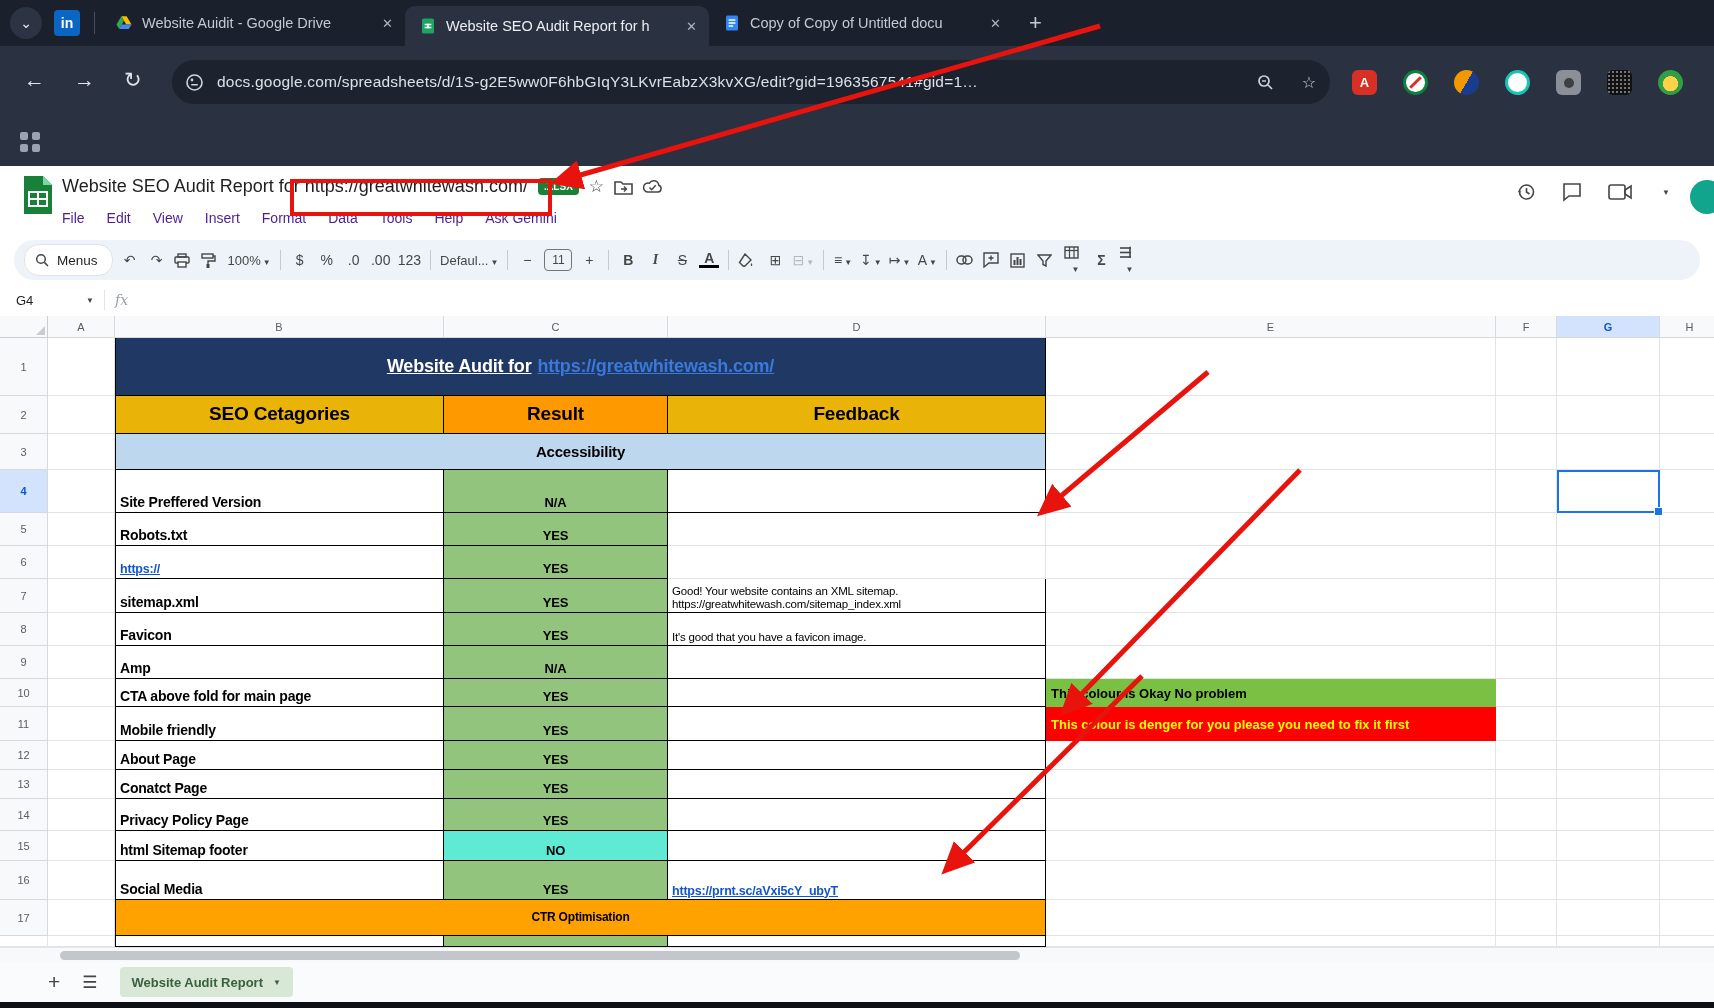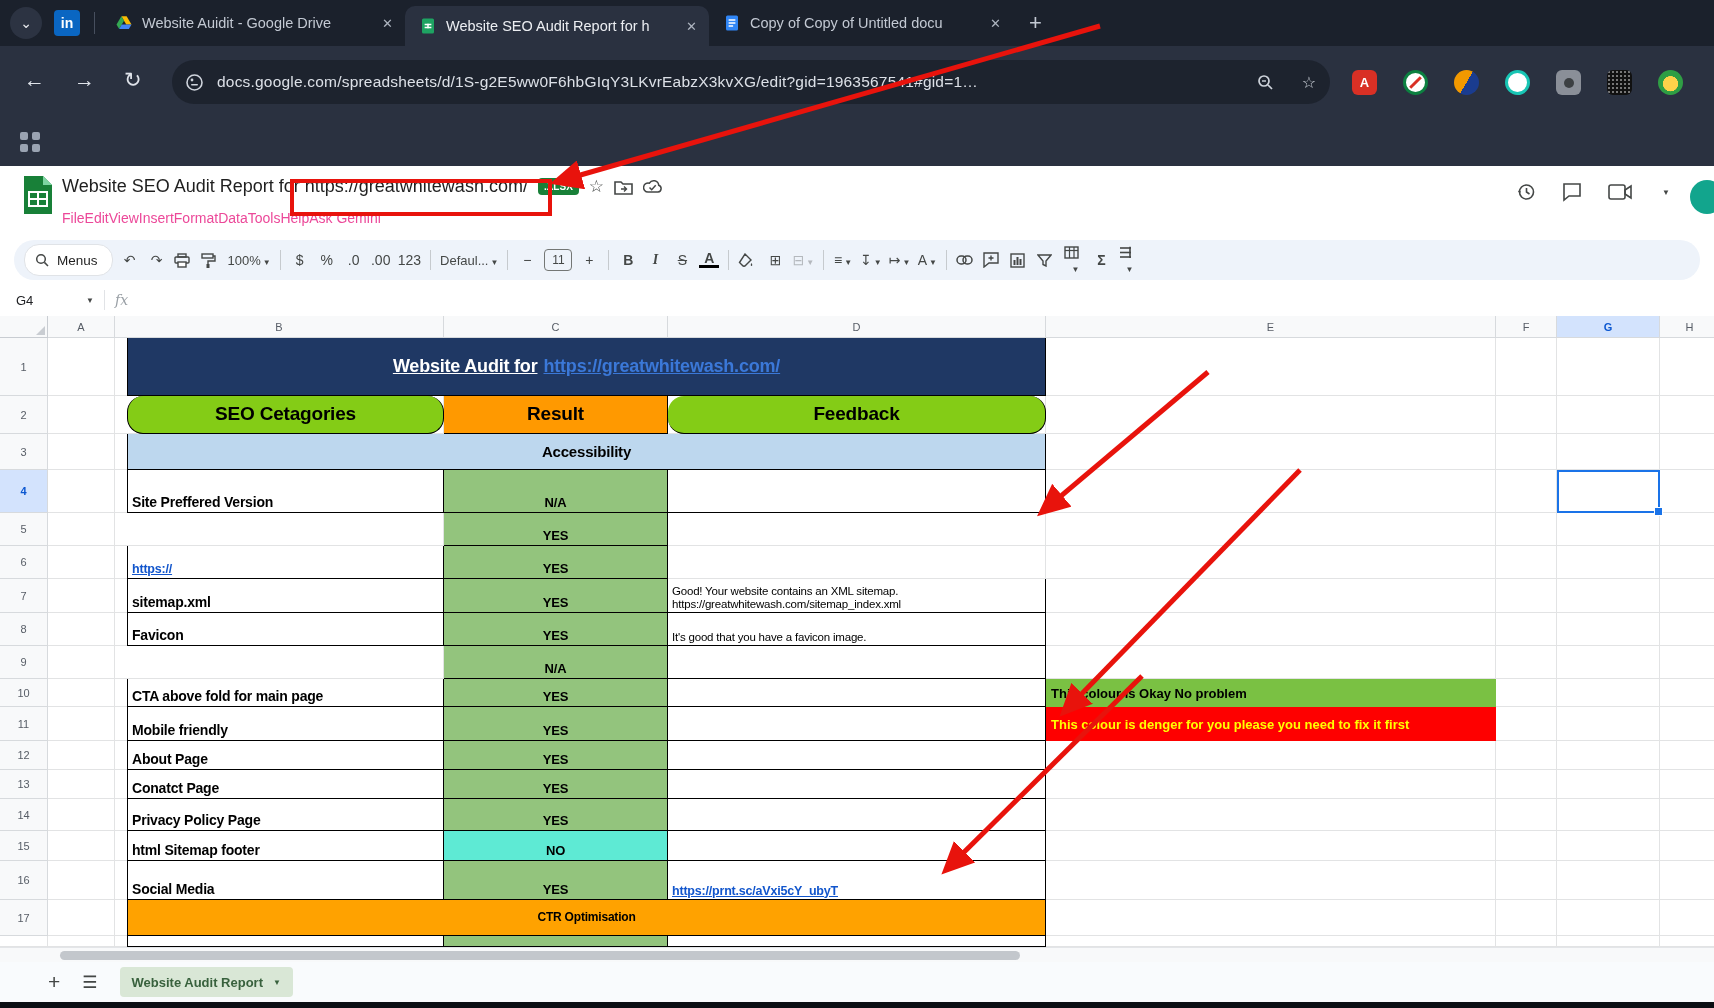--- a/index.html
+++ b/index.html
@@ -38,21 +38,21 @@
             grid-template-columns:8px 8px;grid-template-rows:8px 8px;gap:4px;}
   .appsgrid span{background:#9aa3b2;border-radius:2px;}
 
   
   .titlebar{position:absolute;top:166px;left:0;width:100%;height:68px;background:#fff;}
   .slogo{position:absolute;left:22px;top:8px;}
   .titleline{position:absolute;left:62px;top:10px;display:flex;align-items:center;gap:10px;}
   .doctitle{font-size:18px;color:#1f1f1f;white-space:nowrap;}
   .xlsx{background:#188038;color:#fff;font-weight:bold;font-size:10px;border-radius:4px;padding:3px 6px;}
   .tbicon{color:#444746;font-size:17px;}
-  .menurow{position:absolute;left:62px;top:44px;display:flex;font-size:14px;color:#ec4899;}
+  .menurow{position:absolute;left:62px;top:44px;display:flex;gap:22px;font-size:14px;color:#4c1d95;}
   .rticons{position:absolute;top:16px;left:1516px;display:flex;gap:26px;align-items:center;color:#444746;}
   .sharecut{position:absolute;left:1690px;top:14px;width:34px;height:34px;border-radius:50%;background:#12a58d;}
 
   
   .toolbar{position:absolute;top:240px;left:14px;width:1686px;height:40px;background:#eef3fa;
            border-radius:20px;display:flex;align-items:center;gap:7px;padding:0 10px;box-sizing:border-box;
            color:#444746;font-size:13px;}
   .menusbtn{background:#fff;border:1px solid #e0e3e7;border-radius:15px;height:30px;display:flex;
             align-items:center;gap:8px;padding:0 14px 0 10px;font-size:13.5px;color:#1f1f1f;text-align:right;}
   .ti{min-width:20px;text-align:center;font-size:14px;}
@@ -85,32 +85,32 @@
                 border-color:transparent transparent #c9cdd2 transparent;}
   .gr2{grid-row:2}.gr3{grid-row:3}.gr4{grid-row:4}.gr5{grid-row:5}.gr6{grid-row:6}.gr7{grid-row:7}
   .gr8{grid-row:8}.gr9{grid-row:9}.gr10{grid-row:10}.gr11{grid-row:11}.gr12{grid-row:12}.gr13{grid-row:13}
   .gr14{grid-row:14}.gr15{grid-row:15}.gr16{grid-row:16}.gr17{grid-row:17}.gr18{grid-row:18}.gr19{grid-row:19}
   .cNum{grid-column:1}.cB{grid-column:3}.cC{grid-column:4}.cD{grid-column:5}.cE{grid-column:6}
   .cG{grid-column:8}.spanBD{grid-column:3/6}
 
   .tc{position:relative;z-index:1;background:#fff;border-right:1.5px solid #000;border-bottom:1.5px solid #000;
       display:flex;align-items:flex-end;padding:1px 4px 2px;box-sizing:border-box;font-weight:bold;color:#000;
       letter-spacing:-0.2px;overflow:hidden;}
-  .tc.first{border-left:1.5px solid #000;margin-left:12px;}
+  .tc.first{border-left:1.5px solid #000;}
   .lblcell{font-size:14px;}
   .res{justify-content:center;background:#93c47d;font-size:13px;}
   .res.bad{background:#5eead4;}
   .fb{font-weight:normal;font-size:11.5px;line-height:12.5px;}
   .fbcol{flex-direction:column;align-items:flex-start;justify-content:flex-end;}
   .linktext{color:#1155cc;font-weight:bold;text-decoration:underline;font-size:12.5px;}
   .banner{background:#1f3864;justify-content:center;align-items:center;font-size:18px;border-bottom:1.5px solid #000;}
   .banner .bp{color:#fff;text-decoration:underline;}
   .banner .bu{color:#3b78d8;text-decoration:underline;margin-left:6px;}
   .h2cell{justify-content:center;align-items:center;font-size:19px;}
-  .yellow{background:#84cc16;border-radius:16px;} .orange{background:#ff9900;}
+  .yellow{background:#eab308;} .orange{background:#ff9900;}
   .sec{background:#bdd7ee;justify-content:center;align-items:center;font-size:15px;}
   .sec2{background:#ffa200;justify-content:center;align-items:center;font-size:12px;}
   .legend{position:relative;z-index:1;display:flex;align-items:center;padding:0 5px;font-weight:bold;font-size:13px;}
   .legend.ok{background:#7ac143;color:#000;}
   .legend.danger{background:#fe0000;color:#ffff00;}
   .selcell{position:relative;z-index:2;box-shadow:inset 0 0 0 2px #1a73e8;}
   .fillhandle{position:absolute;right:-3px;bottom:-3px;width:7px;height:7px;background:#1a73e8;border:1px solid #fff;}
 
   
   .hscroll{position:absolute;top:947px;left:0;width:100%;height:15px;background:#f8f9fa;border-top:1px solid #e3e5e8;}
@@ -601,38 +601,40 @@
     <div class="tc h2cell yellow first cB gr3">SEO Cetagories</div>
     <div class="tc h2cell yellow cD gr3">Feedback</div>
     <div class="tc h2cell orange cC gr3">Result</div>
 
     <div class="tc sec first spanBD gr4">Accessibility</div>
 
     <div class="tc lblcell first cB gr5">Site Preffered Version</div>
     <div class="tc res cC gr5">N/A</div>
     <div class="tc fb cD gr5"></div>
 
+    <div class="tc lblcell first cB gr6">Robots.txt</div>
     <div class="tc res cC gr6">YES</div>
 
     <div class="tc lblcell first cB gr7">
         <span class="linktext">https://</span>
       </div>
     <div class="tc res cC gr7">YES</div>
 
     <div class="tc lblcell first cB gr8">sitemap.xml</div>
     <div class="tc res cC gr8">YES</div>
     <div class="tc fb fbcol cD gr8">
       <span>Good! Your website contains an XML sitemap.</span>
       <span>https://greatwhitewash.com/sitemap_index.xml</span>
     </div>
 
     <div class="tc lblcell first cB gr9">Favicon</div>
     <div class="tc res cC gr9">YES</div>
     <div class="tc fb cD gr9">It's good that you have a favicon image.</div>
 
+    <div class="tc lblcell first cB gr10">Amp</div>
     <div class="tc res cC gr10">N/A</div>
     <div class="tc fb cD gr10"></div>
 
     <div class="tc lblcell first cB gr11">CTA above fold for main page</div>
     <div class="tc res cC gr11">YES</div>
     <div class="tc fb cD gr11"></div>
 
     <div class="tc lblcell first cB gr12">Mobile friendly</div>
     <div class="tc res cC gr12">YES</div>
     <div class="tc fb cD gr12"></div>

